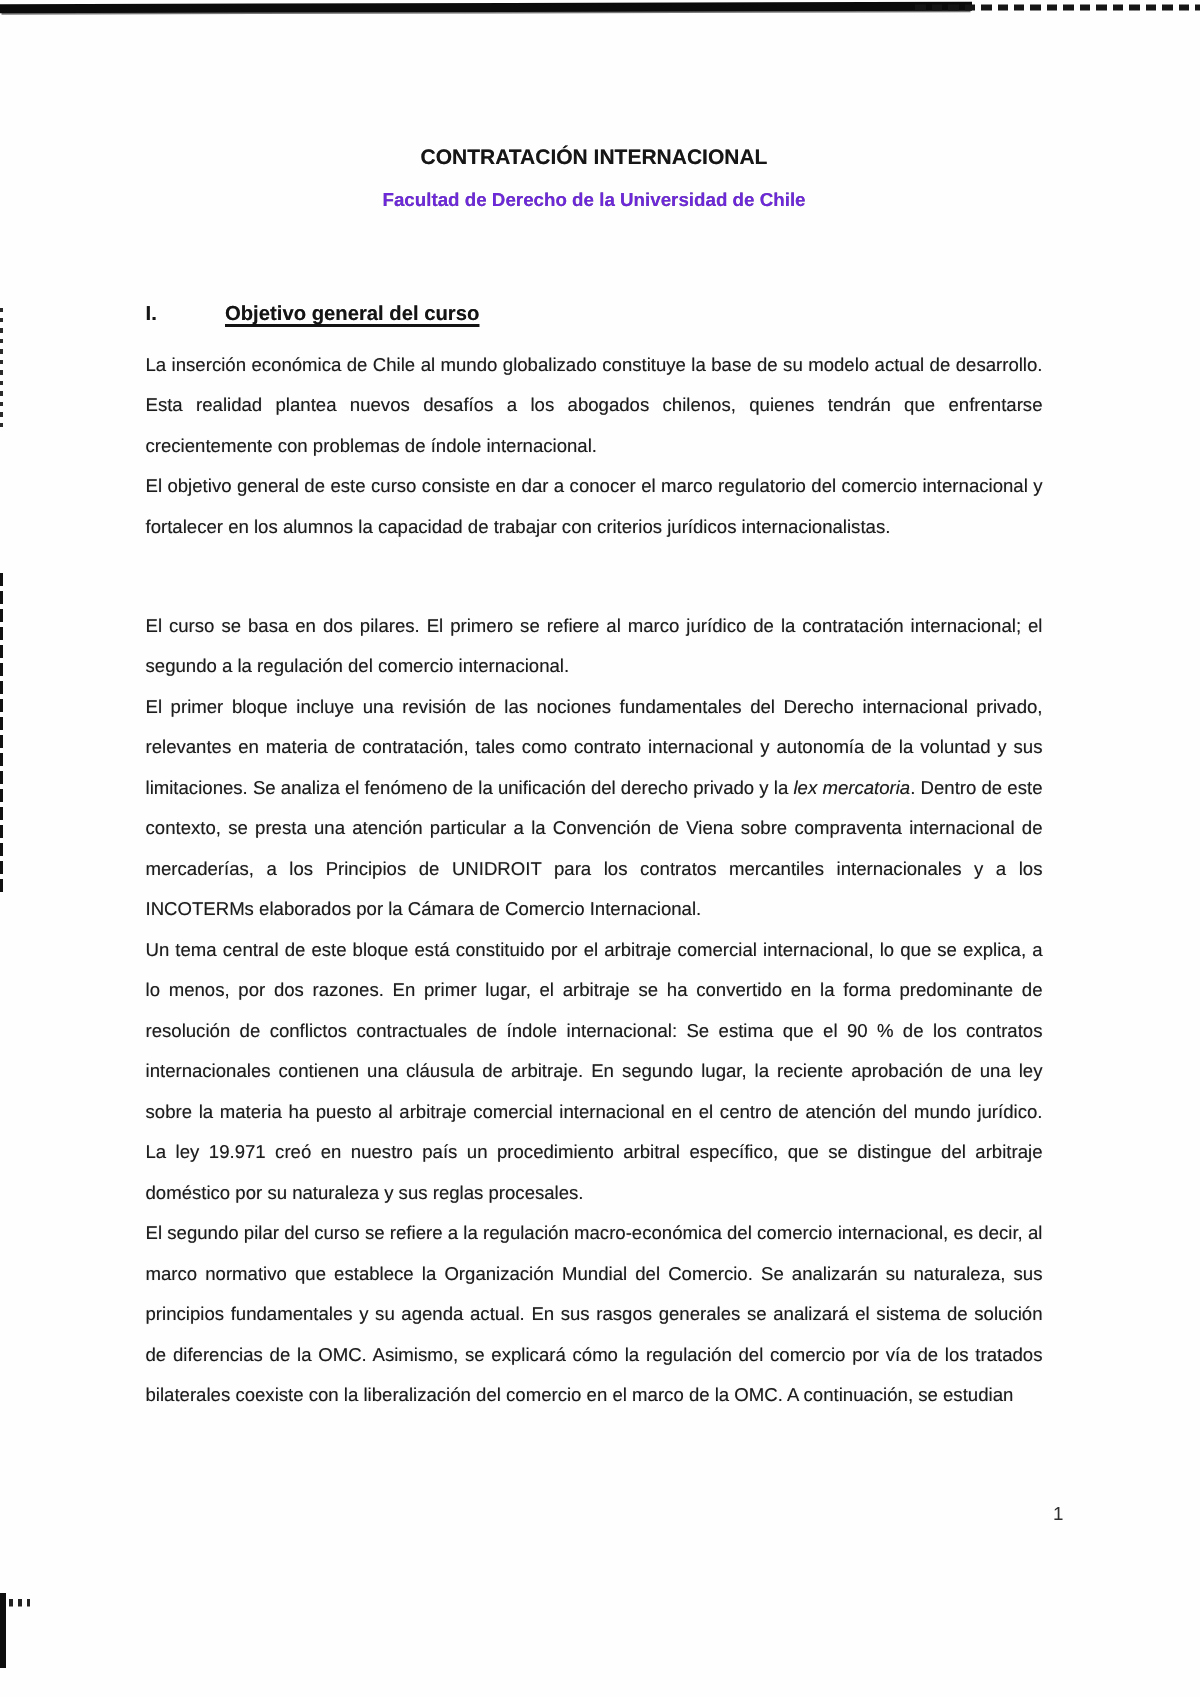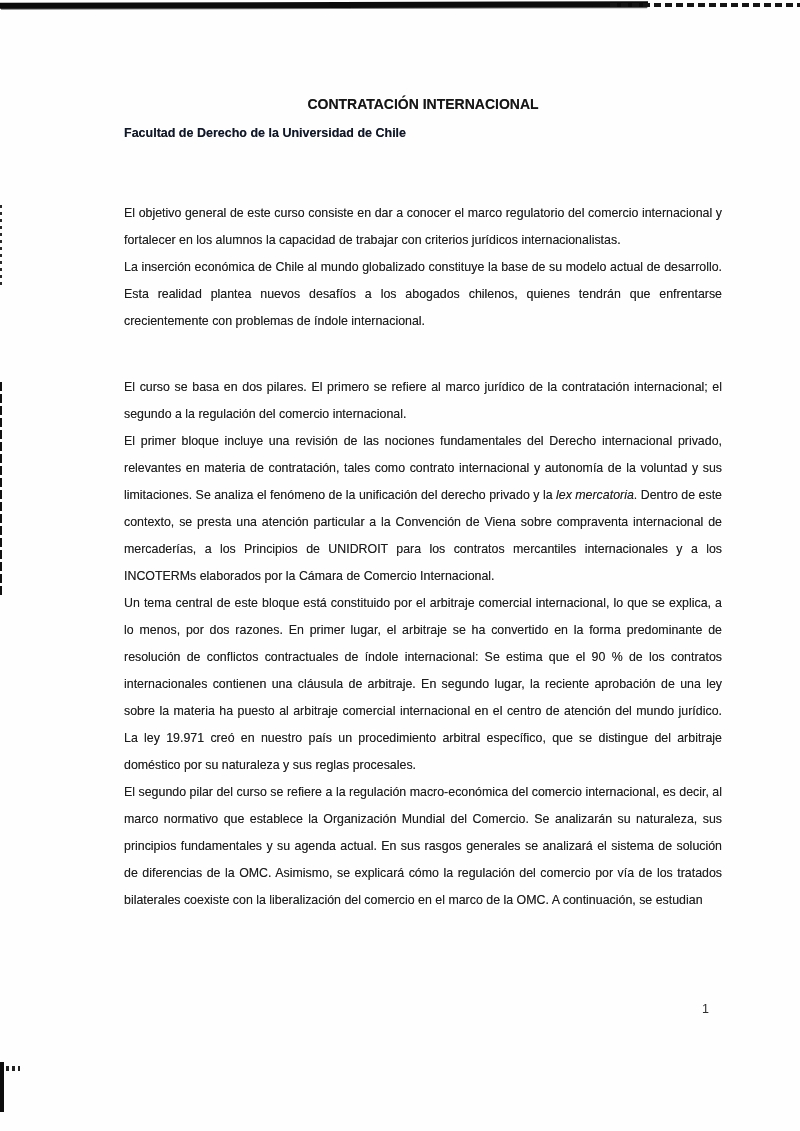--- a/index.html
+++ b/index.html
@@ -31,31 +31,31 @@
     position:absolute; left:0; top:382px; width:2px; height:215px;
     background:repeating-linear-gradient(180deg,#111 0 9px, transparent 9px 12px);
   }
   .scan-left-c { position:absolute; left:0; top:1062px; width:4px; height:50px; background:#0d0d0d; }
   .scan-left-speck {
     position:absolute; left:6px; top:1066px; width:14px; height:5px;
     background:repeating-linear-gradient(90deg,#222 0 3px, transparent 3px 6px);
   }
 
   
-  .content { position:absolute; left:124px; top:0; width:598px; }
+  .content { position:absolute; left:97px; top:0; width:598px; }
 
   .doc-title {
     margin:96px 0 0; text-align:center;
     font-size:14px; line-height:16px; font-weight:bold;
     color:#161616; text-shadow:0 0 .4px rgba(0,0,0,.5);
   }
   .doc-subtitle {
-    margin:13px 0 0; text-align:left;
+    margin:13px 0 0; text-align:center;
     font-size:12.5px; line-height:16px; font-weight:bold;
-    color:#0f172a; text-shadow:0 0 .4px rgba(0,0,0,.5);
+    color:#6d28d9; text-shadow:0 0 .4px rgba(0,0,0,.5);
   }
 
   section.sec1 { margin-top:59px; }
   section.sec2 { margin-top:39px; }
 
   .sec-head {
     font-size:13.5px; line-height:18px; font-weight:bold; color:#141414;
     text-shadow:0 0 .4px rgba(0,0,0,.5);
   }
   .sec-num { display:inline-block; width:53px; }
@@ -93,23 +93,26 @@
 <div class="scan-left-b"></div>
 <div class="scan-left-c"></div>
 <div class="scan-left-speck"></div>
 
 <div class="content">
 
   <h1 class="doc-title">CONTRATACIÓN INTERNACIONAL</h1>
   <h2 class="doc-subtitle">Facultad de Derecho de la Universidad de Chile</h2>
 
   <section class="sec1">
+    <div class="sec-head">
+      <span class="sec-num">I.</span><span class="sec-title">Objetivo general del curso</span>
+    </div>
     <div class="sec-body">
+      <p class="body-par">La inserción económica de Chile al mundo globalizado constituye la base de su modelo actual de desarrollo. Esta realidad plantea nuevos desafíos a los abogados chilenos, quienes tendrán que enfrentarse crecientemente con problemas de índole internacional.</p>
       <p class="body-par">El objetivo general de este curso consiste en dar a conocer el marco regulatorio del comercio internacional y fortalecer en los alumnos la capacidad de trabajar con criterios jurídicos internacionalistas.</p>
-      <p class="body-par">La inserción económica de Chile al mundo globalizado constituye la base de su modelo actual de desarrollo. Esta realidad plantea nuevos desafíos a los abogados chilenos, quienes tendrán que enfrentarse crecientemente con problemas de índole internacional.</p>
     </div>
   </section>
 
   <section class="sec2">
     <div class="sec-body">
       <p class="body-par">El curso se basa en dos pilares. El primero se refiere al marco jurídico de la contratación internacional; el segundo a la regulación del comercio internacional.</p>
       <p class="body-par"><span>El primer bloque incluye una revisión de las nociones fundamentales del Derecho internacional privado, relevantes en materia de contratación, tales como contrato internacional y autonomía de la voluntad y sus limitaciones. Se analiza el fenómeno de la unificación del derecho privado y la </span><em>lex mercatoria</em><span>. Dentro de este contexto, se presta una atención particular a la Convención de Viena sobre compraventa internacional de mercaderías, a los Principios de UNIDROIT para los contratos mercantiles internacionales y a los INCOTERMs elaborados por la Cámara de Comercio Internacional.</span></p>
       <p class="body-par">Un tema central de este bloque está constituido por el arbitraje comercial internacional, lo que se explica, a lo menos, por dos razones. En primer lugar, el arbitraje se ha convertido en la forma predominante de resolución de conflictos contractuales de índole internacional: Se estima que el 90 % de los contratos internacionales contienen una cláusula de arbitraje. En segundo lugar, la reciente aprobación de una ley sobre la materia ha puesto al arbitraje comercial internacional en el centro de atención del mundo jurídico. La ley 19.971 creó en nuestro país un procedimiento arbitral específico, que se distingue del arbitraje doméstico por su naturaleza y sus reglas procesales.</p>
       <p class="body-par">El segundo pilar del curso se refiere a la regulación macro-económica del comercio internacional, es decir, al marco normativo que establece la Organización Mundial del Comercio. Se analizarán su naturaleza, sus principios fundamentales y su agenda actual. En sus rasgos generales se analizará el sistema de solución de diferencias de la OMC. Asimismo, se explicará cómo la regulación del comercio por vía de los tratados bilaterales coexiste con la liberalización del comercio en el marco de la OMC. A continuación, se estudian</p>
     </div>

